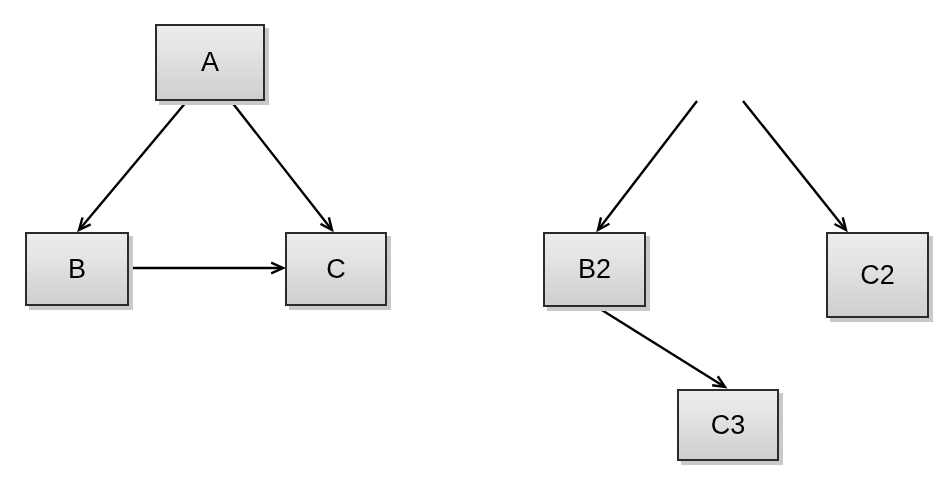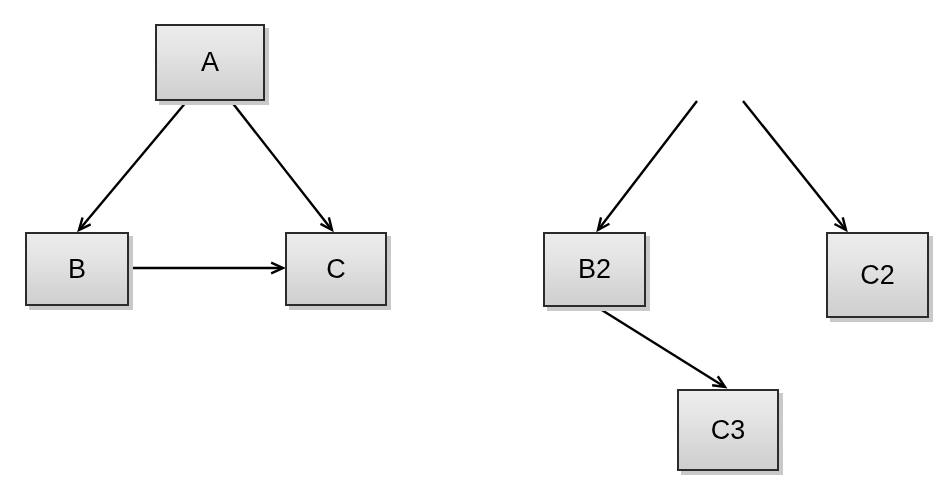--- a/index.html
+++ b/index.html
@@ -88,17 +88,17 @@
   </div>
   <div class="node" style="left: 285px; top: 232px; width: 102px; height: 74px;">
     <span class="node-label">C</span>
   </div>
   <div class="node" style="left: 543px; top: 232px; width: 103px; height: 75px;">
     <span class="node-label">B2</span>
   </div>
   <div class="node" style="left: 798px; top: 232px; width: 103px; height: 86px; margin-left: 28px;">
     <span class="node-label">C2</span>
   </div>
-  <div class="node" style="left: 677px; top: 389px; width: 102px; height: 82px;">
+  <div class="node" style="left: 677px; top: 389px; width: 102px; height: 72px;">
     <span class="node-label">C3</span>
   </div>
 
 </div>
 
 </body></html>

